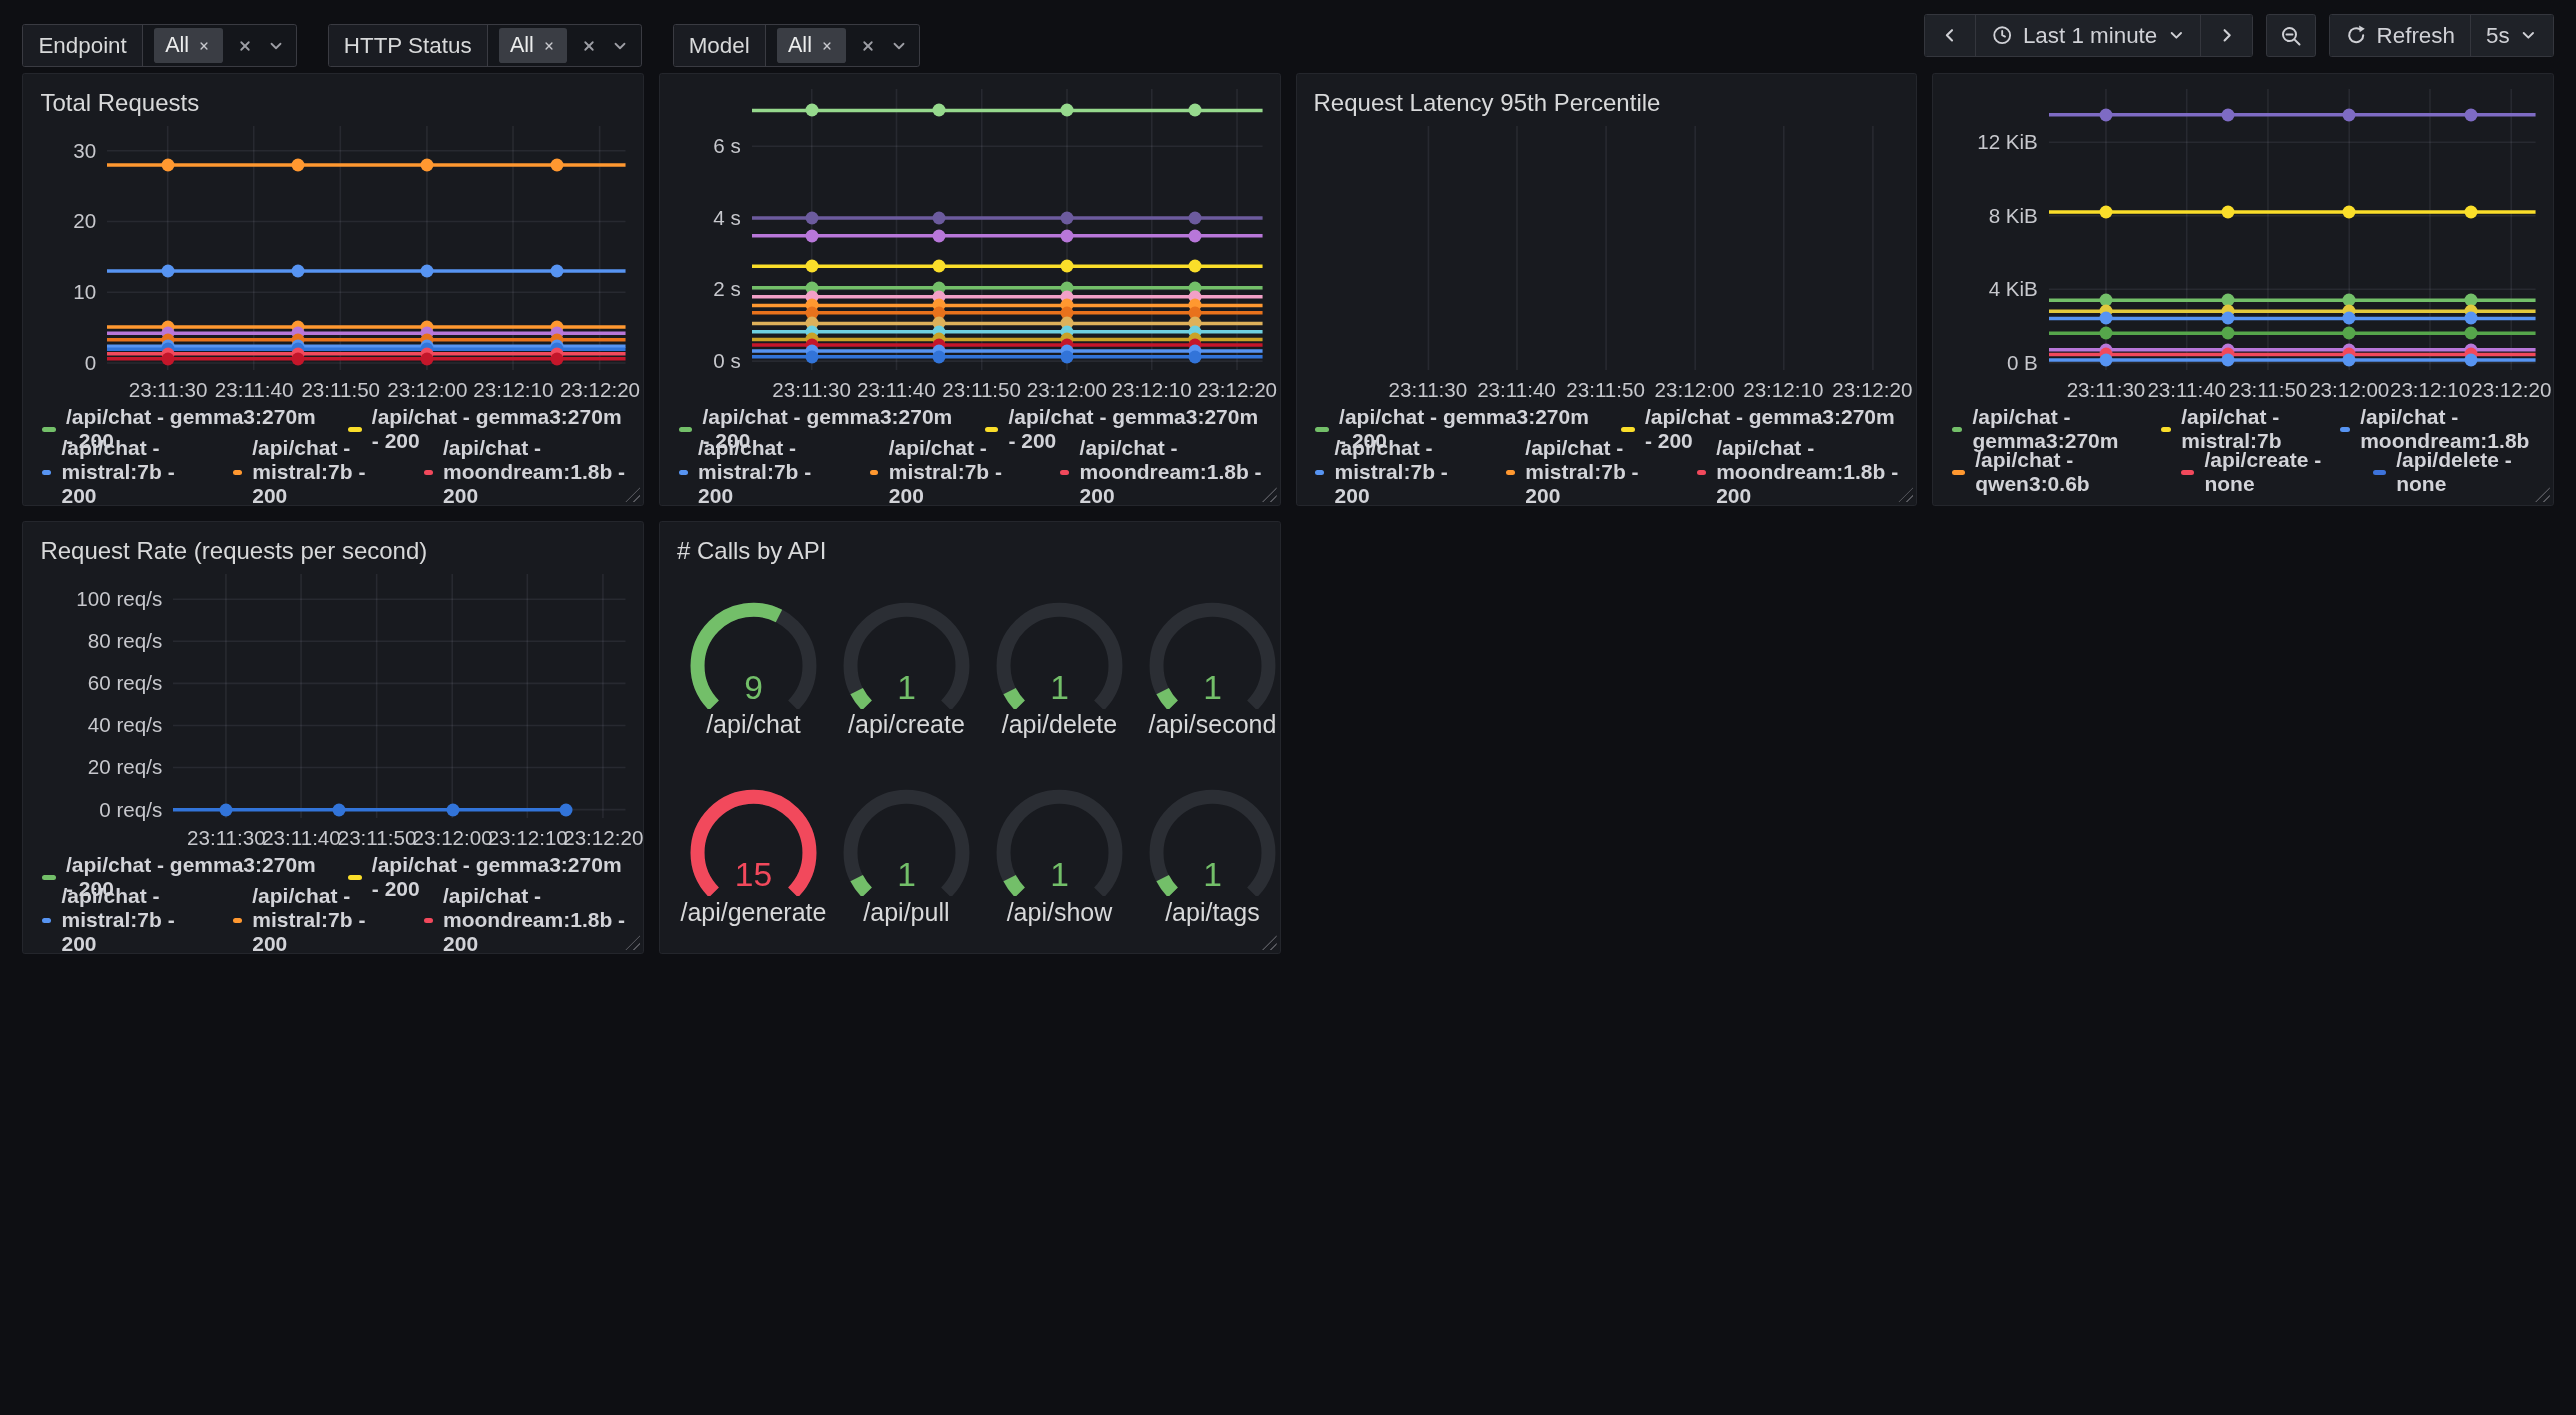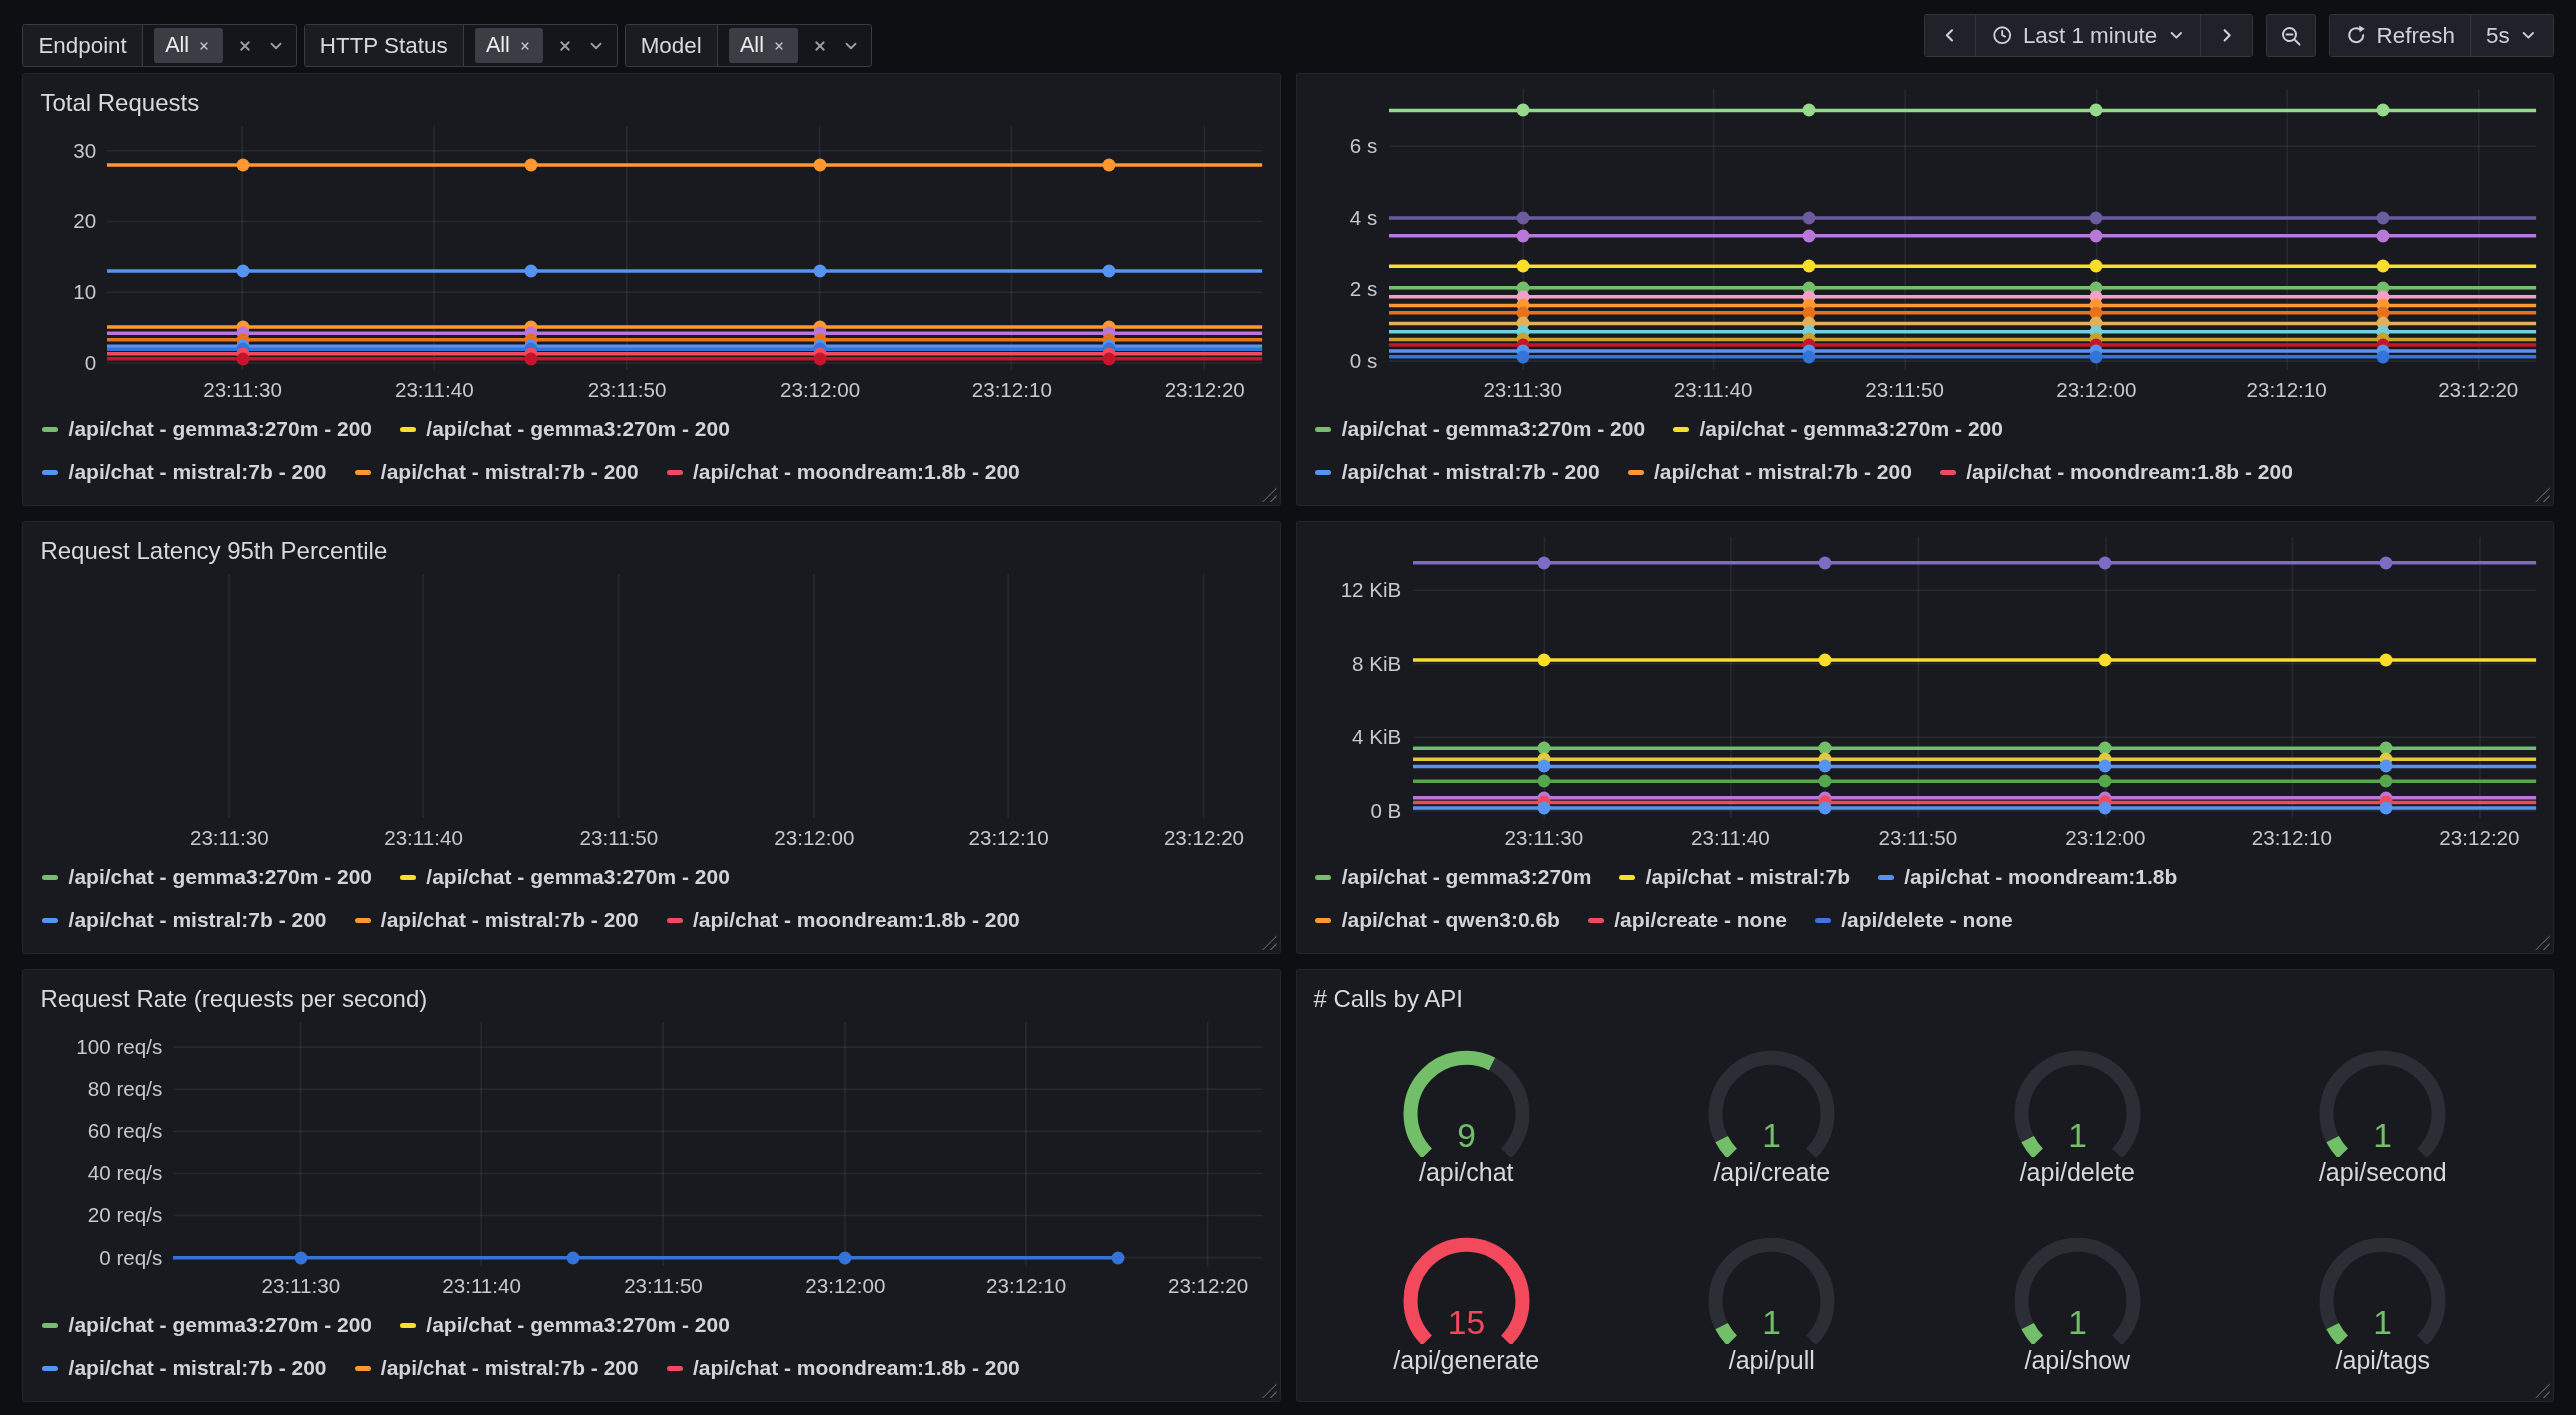--- a/index.html
+++ b/index.html
@@ -7,21 +7,21 @@
   body {
     background: #0e0f13;
     font-family: "Liberation Sans", "DejaVu Sans", sans-serif;
     color: #d8d9da;
     -webkit-font-smoothing: antialiased;
   }
   .topbar {
     display: flex; justify-content: space-between; align-items: center;
     padding: 13px 22.4px 0 22.4px; height: 58px;
   }
-  .filters { display: flex; gap: 7px; margin-top: 20px; }
+  .filters { display: flex; gap: 31px; margin-top: 20px; }
   .fgroup {
     display: flex; align-items: stretch; height: 43px;
     border: 0.9px solid #3a3b42; border-radius: 2.8px; background: #14161b;
   }
   .flabel {
     display: flex; align-items: center; padding: 0 15px;
     font-size: 22.4px; color: #d8d9da; background: #1a1c22;
     border-right: 0.9px solid #3a3b42; border-radius: 1.9px 0 0 1.9px;
     white-space: nowrap;
   }
@@ -40,21 +40,21 @@
   }
   .tbtn {
     display: flex; align-items: center; gap: 9.3px;
     background: #1f2228; border: none; color: #d0d1d6;
     font-size: 22.4px; font-family: inherit; padding: 0 15px; cursor: pointer;
   }
   .seg .tbtn + .tbtn { border-left: 0.9px solid #34363d; }
   .tbtn.solo { border: 0.9px solid #34363d; border-radius: 2.8px; height: 43px; padding: 0 12px; }
   .tbtn svg { color: #cfd0d5; }
   .grid {
-    display: grid; grid-template-columns: 1fr 1fr;
+    display: grid; grid-template-columns: 1fr 1fr 1fr 1fr;
     gap: 15px; padding: 15px 22.4px 13px 22.4px;
     height: 1357px;
     grid-template-rows: repeat(3, 1fr);
   }
   .panel {
     position: relative; background: #181a1f;
     border: 0.9px solid #24262c; border-radius: 2.8px;
     padding: 11.2px 17px 7.5px 17px;
     display: flex; flex-direction: column; overflow: hidden;
   }

